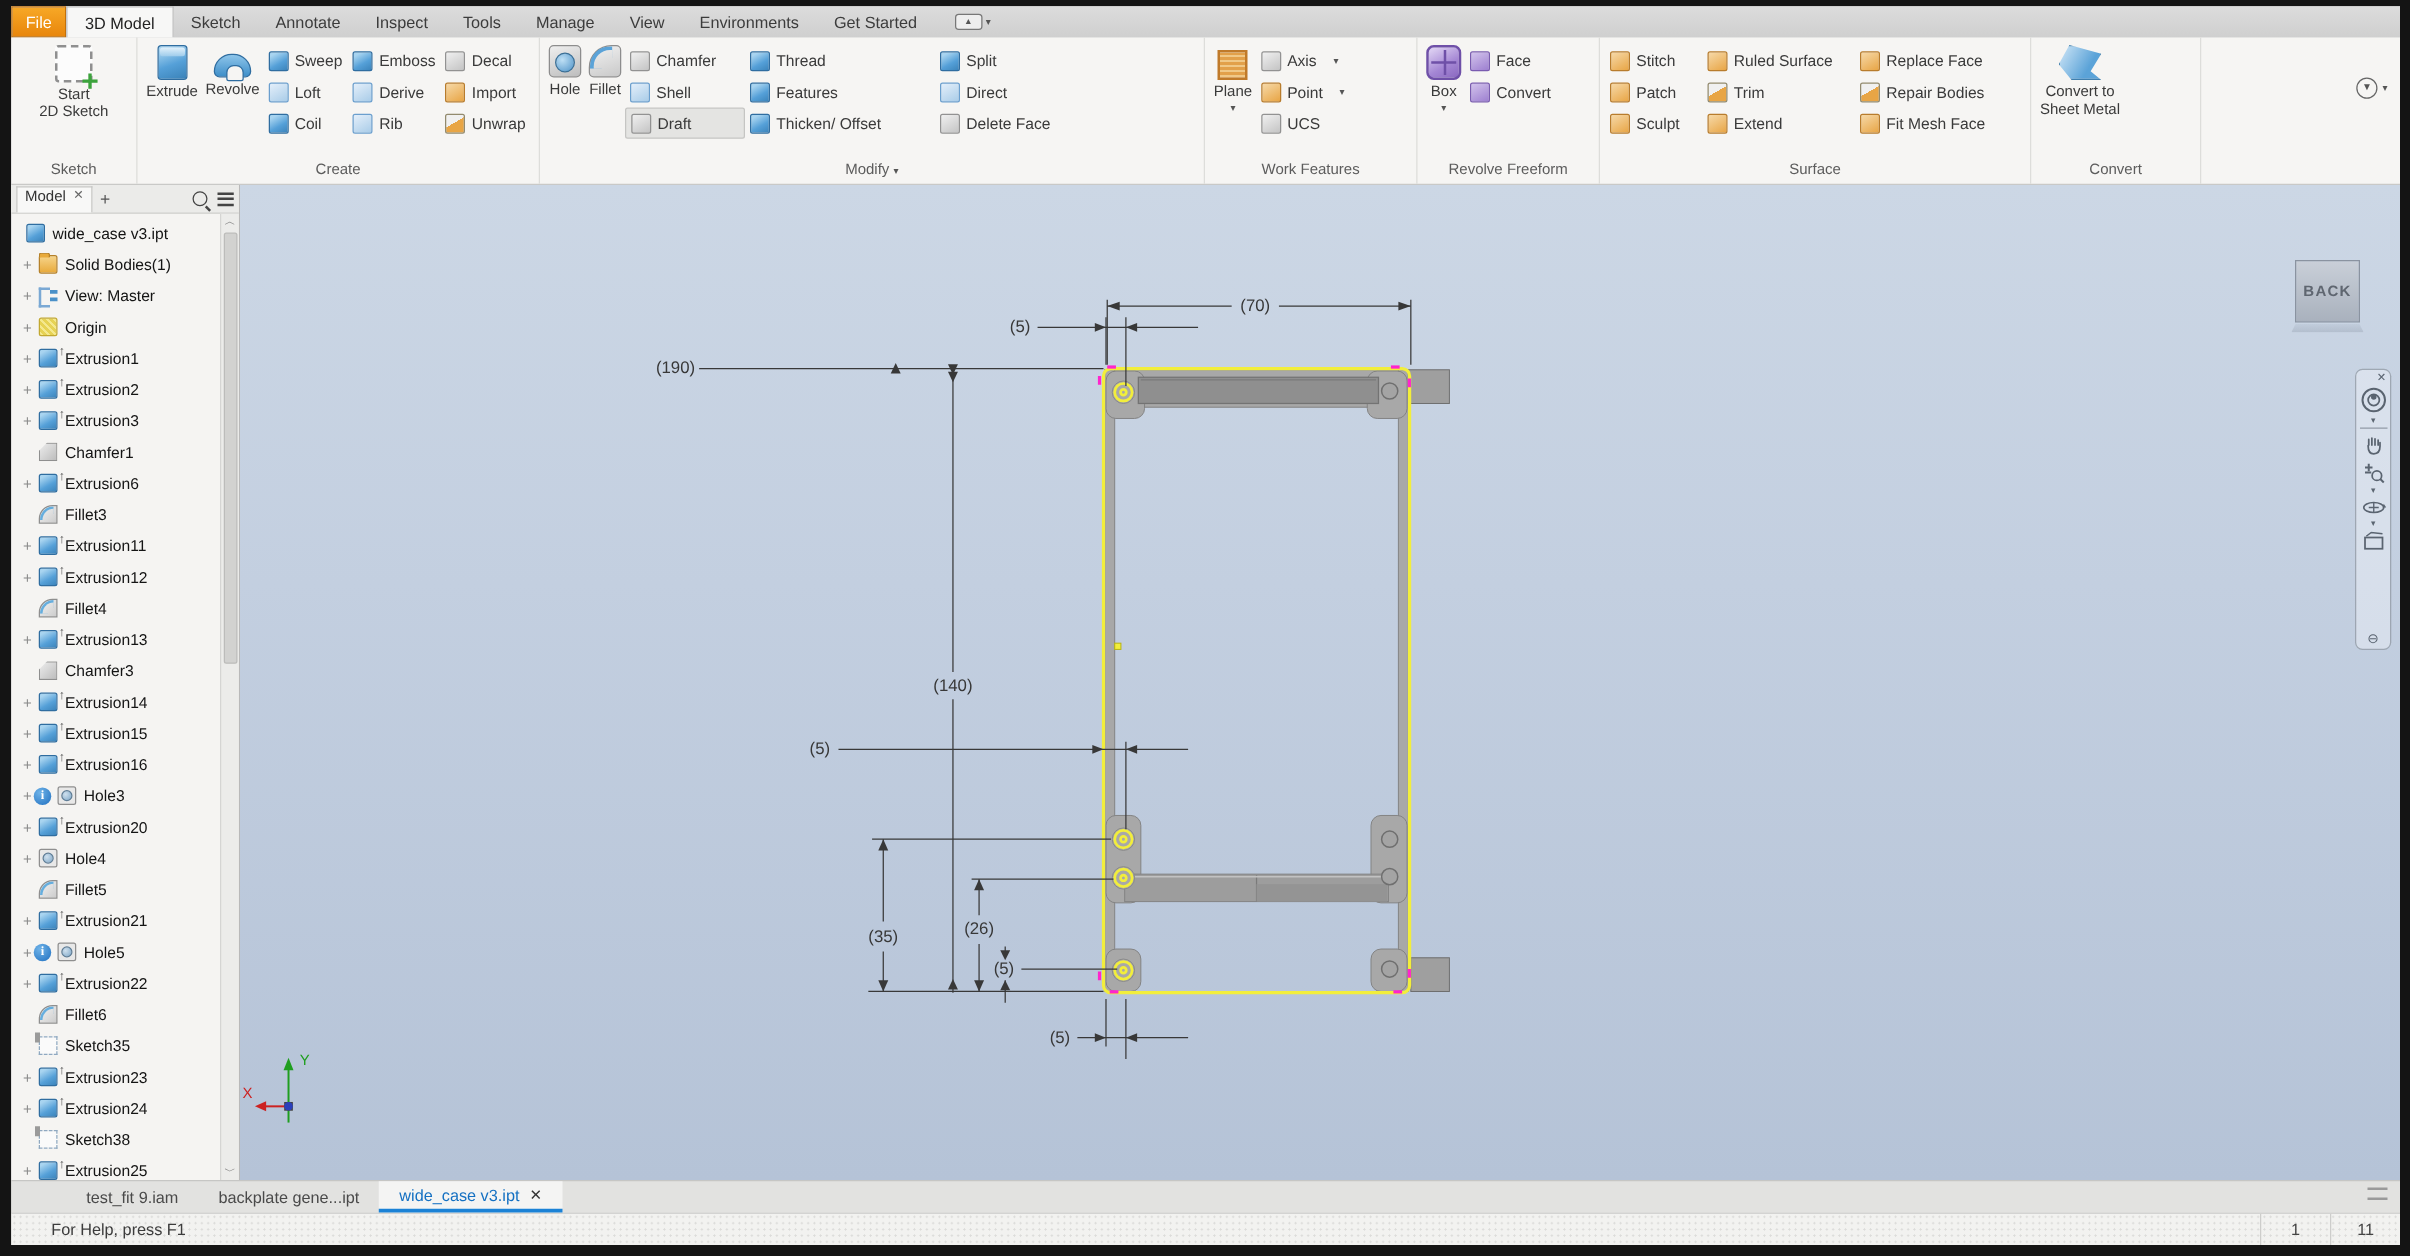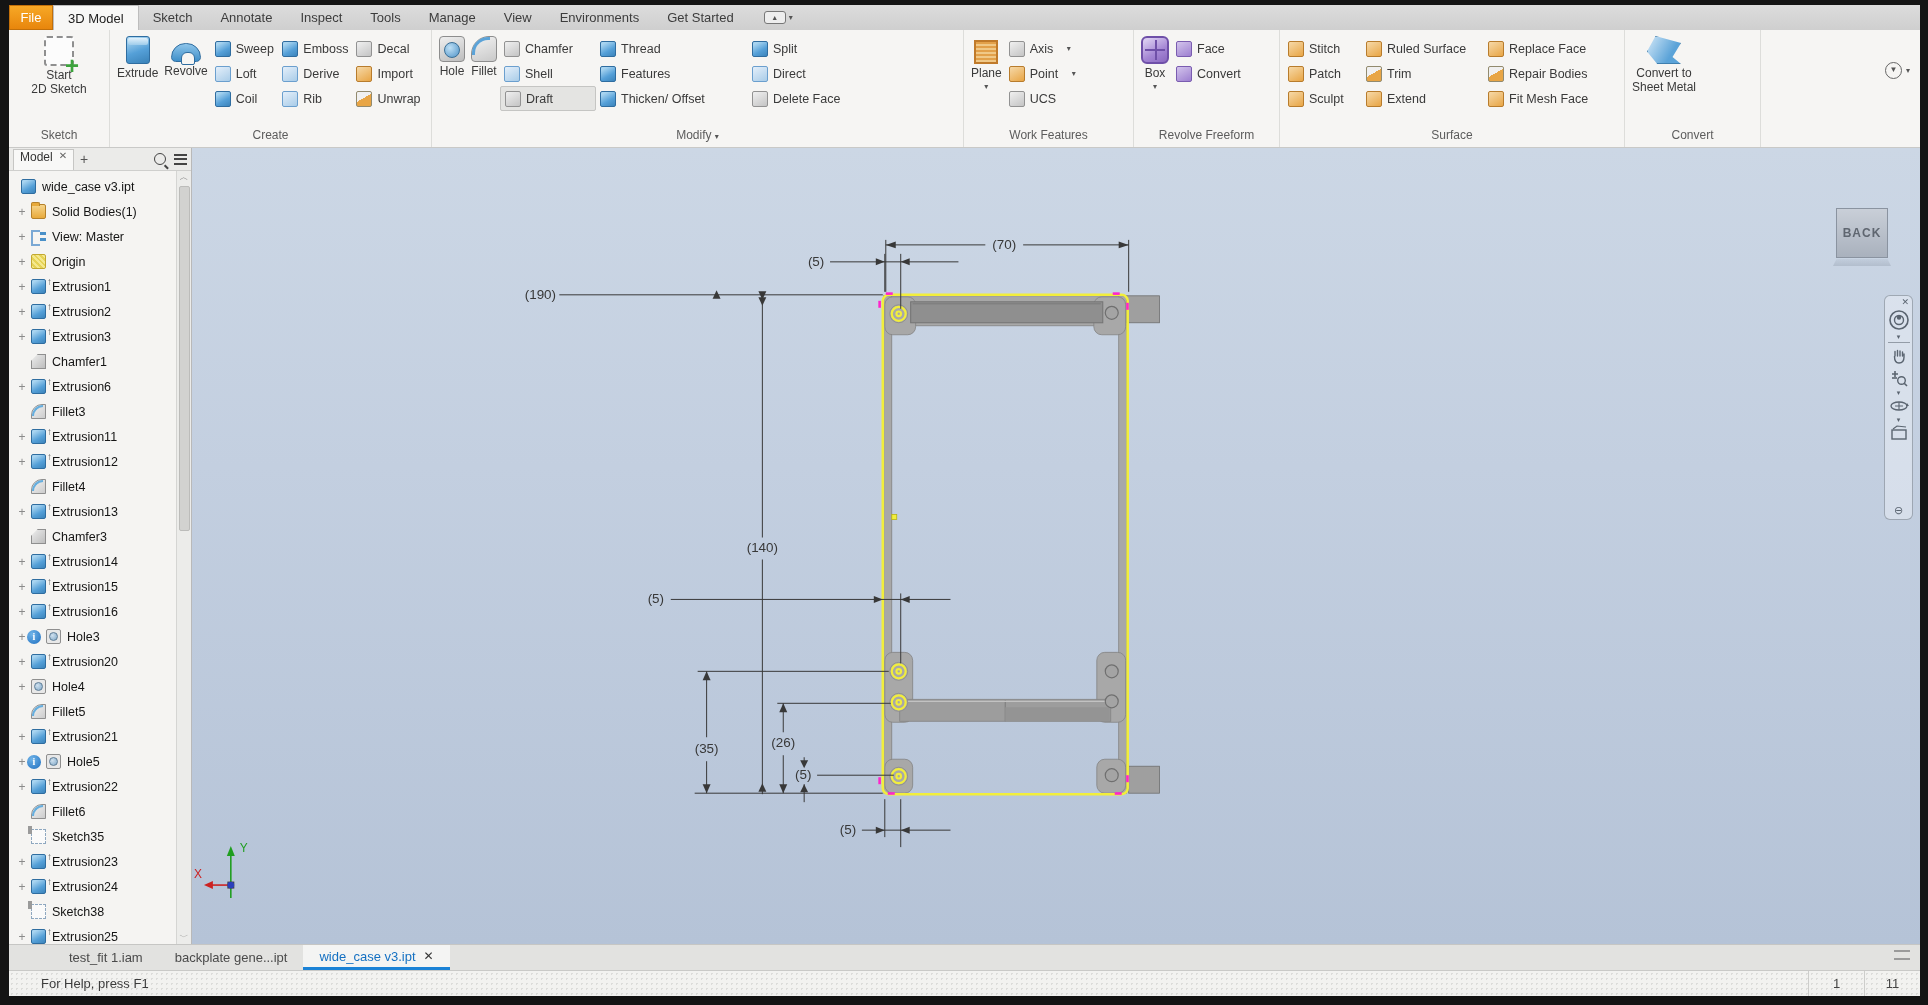--- a/index.html
+++ b/index.html
@@ -741,21 +741,21 @@
         <svg width="20" height="16" viewBox="0 0 20 16">
             <rect x="3" y="5" width="14" height="9" fill="none" stroke="#5a6470" stroke-width="1.4"></rect>
             <path d="M4 4l4-3 9 1" fill="none" stroke="#5a6470" stroke-width="1.2"></path>
           </svg>
         <span class="minus">⊖</span>
       </div>
     </div>
   </div>
 
   <div class="doctabs">
-    <div class="dtab">test_fit 1.iam</div>
+    <div class="dtab">test_fit 9.iam</div>
     <div class="dtab">backplate gene...ipt</div>
     <div class="dtab active">
         <span>wide_case v3.ipt</span>
         <span class="dx">✕</span>
       </div>
     <div class="dots"></div>
   </div>
 
   <div class="statusbar">
     <span class="help">For Help, press F1</span>

